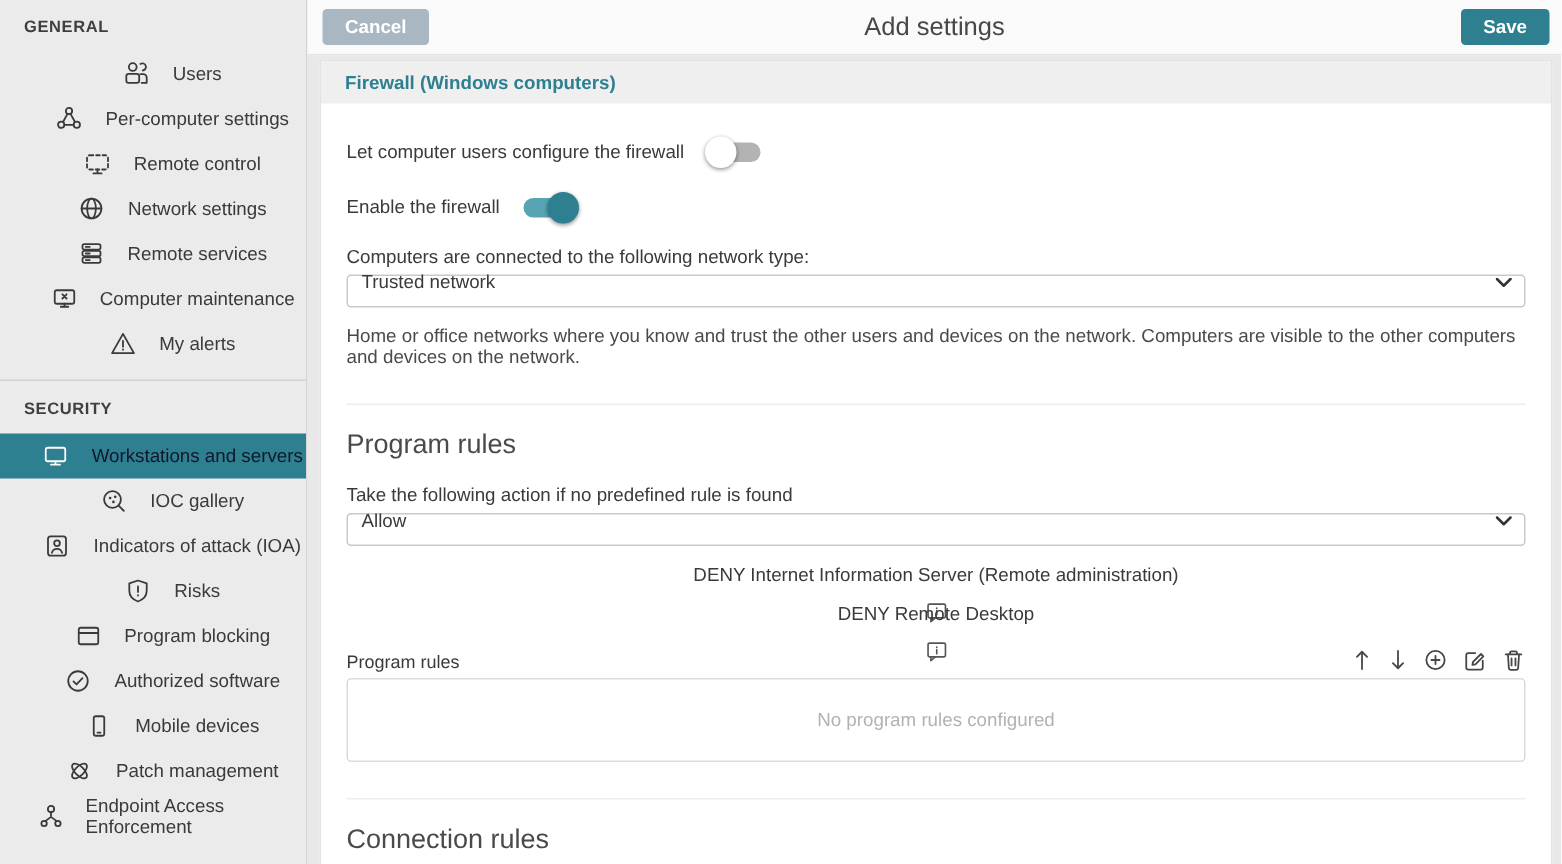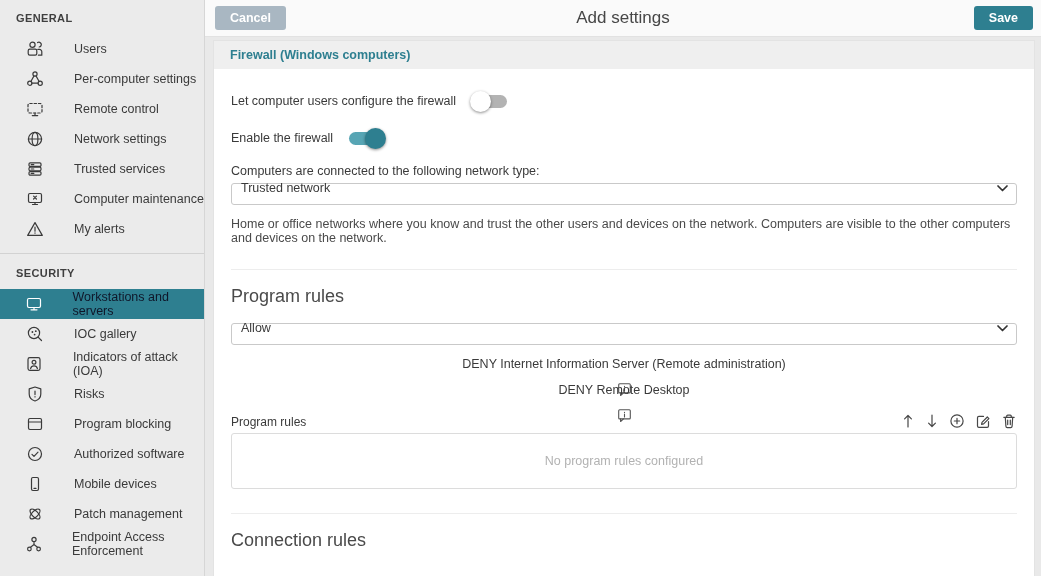--- a/index.html
+++ b/index.html
@@ -5,22 +5,22 @@
   * { margin:0; padding:0; box-sizing:border-box; }
   html,body { width:1041px; height:576px; overflow:hidden; background:#fff;
     font-family:"Liberation Sans","DejaVu Sans",sans-serif; color:#3a3a3a; }
   .app { position:relative; width:1041px; height:576px; display:flex; }
 
   
   .sidebar { width:205px; height:576px; background:#ebebeb; border-right:1px solid #d6d6d6;
     padding-top:10px; flex:0 0 205px; }
   .section-label { font-size:11px; font-weight:700; color:#3f3f3f; letter-spacing:.4px;
     padding:2px 0 10px 16px; }
-  .nav-item { height:30px; display:flex; align-items:center; gap:28px; padding-left:24px;
-    cursor:pointer; font-size:12.5px; color:#3a3a3a; }
+  .nav-item { height:30px; display:flex; align-items:center; gap:13px; padding-left:24px;
+    cursor:pointer; font-size:12.5px; color:#3a3a3a;justify-content:center; }
   .nav-item .nicon { width:22px; height:22px; display:flex; align-items:center; justify-content:center; color:#3a3a3a; }
   .nav-item.selected { background:#2e7f90; color:#0f172a; }
   .nav-item.selected .nicon { color:#fff; }
   .side-divider { border-top:1px solid #d2d2d2; margin:9px 0 11px 0; }
 
   
   .main { flex:1; display:flex; flex-direction:column; height:576px; }
   .topbar { position:relative; height:37px; background:#fafafa; border-bottom:1px solid #e2e2e2;
     display:flex; align-items:center; padding:0 8px; flex:0 0 37px; }
   .btn { border:none; border-radius:3px; font-family:inherit; font-size:12.5px; font-weight:700;
@@ -120,21 +120,21 @@
 
     <div class="nav-item">
       <span class="nicon">
         <svg width="20" height="20" viewBox="0 0 20 20" fill="none" stroke="currentColor" stroke-width="1.2" stroke-linecap="round" stroke-linejoin="round">
             <rect x="4" y="3.8" width="12" height="3.6" rx="1.2"></rect>
             <rect x="4" y="8.2" width="12" height="3.6" rx="1.2"></rect>
             <rect x="4" y="12.6" width="12" height="3.6" rx="1.2"></rect>
             <path d="M6.2 5.6h2.6M6.2 10h2.6M6.2 14.4h2.6"></path>
           </svg>
       </span>
-      <span class="nav-label">Trusted services</span>
+      <span class="nav-label">Remote services</span>
     </div>
 
     <div class="nav-item">
       <span class="nicon">
         <svg width="20" height="20" viewBox="0 0 20 20" fill="none" stroke="currentColor" stroke-width="1.2" stroke-linecap="round" stroke-linejoin="round">
             <rect x="3.5" y="4.5" width="13" height="9" rx="1.4"></rect>
             <path d="M8.6 7.2l2.8 2.8M11.4 7.2l-2.8 2.8M10 13.5v1.8M7.5 15.5h5"></path>
           </svg>
       </span>
       <span class="nav-label">Computer maintenance</span>
@@ -285,20 +285,21 @@
               <svg width="11" height="7" viewBox="0 0 11 7" fill="none" stroke="currentColor" stroke-width="1.7" stroke-linecap="round" stroke-linejoin="round">
                   <path d="M1 1l4.5 4.5L10 1"></path>
                 </svg>
             </span>
           </div>
           <div class="help-text">Home or office networks where you know and trust the other users and devices on the network. Computers are visible to the other computers and devices on the network.</div>
 
           <div class="rules-section">
             <div class="rules-heading">Program rules</div>
 
+            <div class="field-label">Take the following action if no predefined rule is found</div>
             <div class="select">
               <span>Allow</span>
               <span class="chev">
                 <svg width="11" height="7" viewBox="0 0 11 7" fill="none" stroke="currentColor" stroke-width="1.7" stroke-linecap="round" stroke-linejoin="round">
                     <path d="M1 1l4.5 4.5L10 1"></path>
                   </svg>
               </span>
             </div>
 
 

